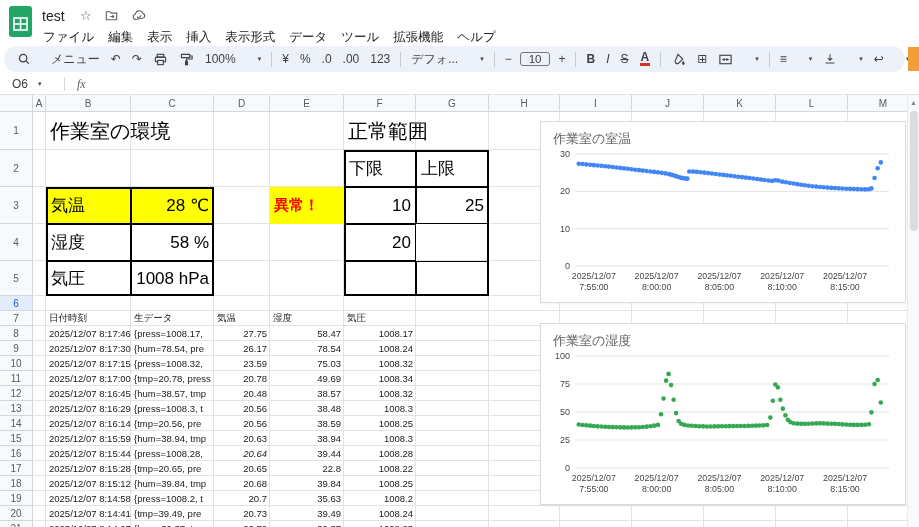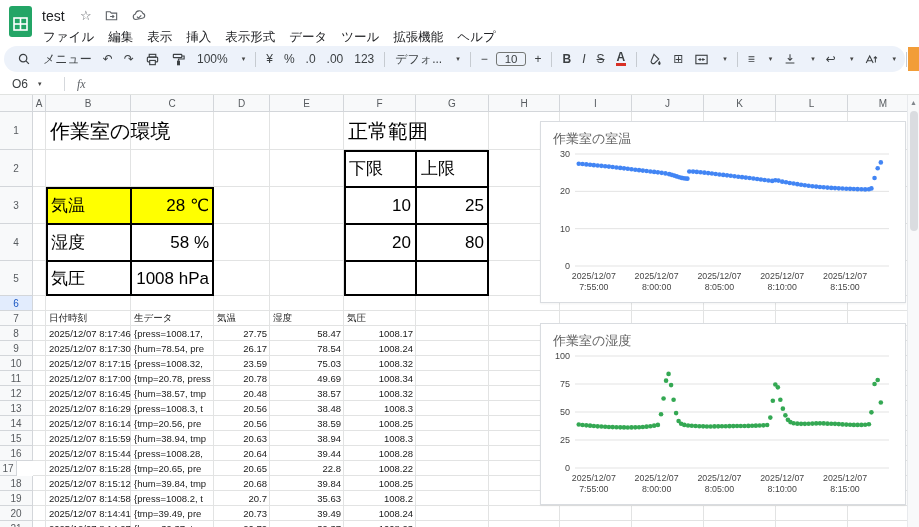--- a/index.html
+++ b/index.html
@@ -14,21 +14,21 @@
   .doc-title{position:absolute;left:42px;top:8px;font-size:14px;color:#202124}
   .title-icons{position:absolute;left:80px;top:8px;display:flex;gap:12px;align-items:center;color:#5f6368;font-size:13px}
 
   
   .menubar{position:absolute;left:36px;top:27px;display:flex;font-size:12.5px;color:#202124}
   .mitem{padding:2px 7px;border-radius:4px;cursor:default}
 
   
   .toolbar{position:absolute;left:4px;top:46px;width:901px;height:26px;background:#edf2fa;border-radius:18px;
            display:flex;align-items:center;padding:0 8px;color:#3c4043;font-size:12px;white-space:nowrap;gap:1px}
-  .tbtn{display:inline-flex;align-items:center;justify-content:center;padding:2px 5px;border-radius:4px;gap:12px;color:#3c4043}
+  .tbtn{display:inline-flex;align-items:center;justify-content:center;padding:2px 5px;border-radius:4px;gap:20px;color:#3c4043}
   .tsep{width:1px;height:15px;background:#c6cbd1;margin:0 4px;flex:none}
   .caret{font-size:7px;color:#444;margin-left:2px}
   .fontsize-box{border:1px solid #747775;border-radius:3px;padding:0 8px;font-size:11.5px;margin:0 2px}
   .b{font-weight:bold}.i{font-style:italic}.s{text-decoration:line-through}
   .textcolor{border-bottom:3px solid #d93025;line-height:11px;font-weight:bold;padding:0 1px}
   .side-accent{position:absolute;right:0;top:47px;width:11px;height:24px;background:#f29d38;z-index:9}
 
   
   .formulabar{position:absolute;left:0;top:74px;width:919px;height:21px;border-bottom:1px solid #e1e3e1;
               display:flex;align-items:center;font-size:12px;color:#3c4043;background:#fff}
@@ -250,21 +250,21 @@
     <div class="hdr" style="left: 0px; top: 216px; width: 33px; height: 15px;">7</div>
     <div class="hdr" style="left: 0px; top: 231px; width: 33px; height: 15px;">8</div>
     <div class="hdr" style="left: 0px; top: 246px; width: 33px; height: 15px;">9</div>
     <div class="hdr" style="left: 0px; top: 261px; width: 33px; height: 15px;">10</div>
     <div class="hdr" style="left: 0px; top: 276px; width: 33px; height: 15px;">11</div>
     <div class="hdr" style="left: 0px; top: 291px; width: 33px; height: 15px;">12</div>
     <div class="hdr" style="left: 0px; top: 306px; width: 33px; height: 15px;">13</div>
     <div class="hdr" style="left: 0px; top: 321px; width: 33px; height: 15px;">14</div>
     <div class="hdr" style="left: 0px; top: 336px; width: 33px; height: 15px;">15</div>
     <div class="hdr" style="left: 0px; top: 351px; width: 33px; height: 15px;">16</div>
-    <div class="hdr" style="left: 0px; top: 366px; width: 17px; height: 15px;">17</div>
+    <div class="hdr" style="left: 0px; top: 366px; width: 33px; height: 15px;">17</div>
     <div class="hdr" style="left: 0px; top: 381px; width: 33px; height: 15px;">18</div>
     <div class="hdr" style="left: 0px; top: 396px; width: 33px; height: 15px;">19</div>
     <div class="hdr" style="left: 0px; top: 411px; width: 33px; height: 15px;">20</div>
     <div class="hdr" style="left: 0px; top: 426px; width: 33px; height: 15px;">21</div>
     <div class="gridcell" style="left: 33px; top: 17px; width: 13px; height: 38px;"></div>
     <div class="gridcell" style="left: 46px; top: 17px; width: 85px; height: 38px;"></div>
     <div class="gridcell" style="left: 131px; top: 17px; width: 83px; height: 38px;"></div>
     <div class="gridcell" style="left: 214px; top: 17px; width: 56px; height: 38px;"></div>
     <div class="gridcell" style="left: 270px; top: 17px; width: 74px; height: 38px;"></div>
     <div class="gridcell" style="left: 344px; top: 17px; width: 72px; height: 38px;"></div>
@@ -534,26 +534,26 @@
     <div class="gridcell" style="left: 632px; top: 426px; width: 72px; height: 15px;"></div>
     <div class="gridcell" style="left: 704px; top: 426px; width: 72px; height: 15px;"></div>
     <div class="gridcell" style="left: 776px; top: 426px; width: 72px; height: 15px;"></div>
     <div class="gridcell" style="left: 848px; top: 426px; width: 71px; height: 15px;"></div>
     <div class="cellc title-cell" style="left: 344px; top: 17px; width: auto; height: 38px;">正常範囲</div>
     <div class="cellc title-cell" style="left: 46px; top: 17px; width: auto; height: 38px;">作業室の環境</div>
     <div class="cellc med bordered" style="left: 344px; top: 55px; width: 72px; height: 37px;">下限</div>
     <div class="cellc med bordered" style="left: 416px; top: 55px; width: 73px; height: 37px;">上限</div>
     <div class="cellc med bordered yellow" style="left: 46px; top: 92px; width: 85px; height: 37px;">気温</div>
     <div class="cellc med bordered yellow right" style="left: 131px; top: 92px; width: 83px; height: 37px;">28 ℃</div>
+    <div class="cellc alert yellow" style="left: 270px; top: 92px; width: 74px; height: 37px;">異常！</div>
     <div class="cellc med bordered right" style="left: 344px; top: 92px; width: 72px; height: 37px;">10</div>
     <div class="cellc med bordered right" style="left: 416px; top: 92px; width: 73px; height: 37px;">25</div>
     <div class="cellc med bordered" style="left: 46px; top: 129px; width: 85px; height: 37px;">湿度</div>
     <div class="cellc med bordered right" style="left: 131px; top: 129px; width: 83px; height: 37px;">58 %</div>
     <div class="cellc med bordered right" style="left: 344px; top: 129px; width: 72px; height: 37px;">20</div>
-    <div class="cellc med bordered right" style="left: 416px; top: 129px; width: 73px; height: 37px;">80</div>
     <div class="cellc med bordered" style="left: 46px; top: 166px; width: 85px; height: 35px;">気圧</div>
     <div class="cellc med bordered right" style="left: 131px; top: 166px; width: 83px; height: 35px;">1008 hPa</div>
     <div class="cellc bordered" style="left: 344px; top: 166px; width: 72px; height: 35px;"></div>
     <div class="cellc bordered" style="left: 416px; top: 166px; width: 73px; height: 35px;"></div>
     <div class="outline" style="left: 46px; top: 92px; width: 168px; height: 109px;"></div>
     <div class="outline" style="left: 344px; top: 55px; width: 145px; height: 146px;"></div>
     <div class="logcell" style="left: 46px; top: 216px; width: 85px; height: 15px;">日付時刻</div>
     <div class="logcell" style="left: 131px; top: 216px; width: 83px; height: 15px;">生データ</div>
     <div class="logcell" style="left: 214px; top: 216px; width: 56px; height: 15px;">気温</div>
     <div class="logcell" style="left: 270px; top: 216px; width: 74px; height: 15px;">湿度</div>
@@ -593,21 +593,21 @@
     <div class="logcell lognum" style="left: 214px; top: 321px; width: 56px; height: 15px;">20.56</div>
     <div class="logcell lognum" style="left: 270px; top: 321px; width: 74px; height: 15px;">38.59</div>
     <div class="logcell lognum" style="left: 344px; top: 321px; width: 72px; height: 15px;">1008.25</div>
     <div class="logcell" style="left: 46px; top: 336px; width: 85px; height: 15px;">2025/12/07 8:15:59</div>
     <div class="logcell" style="left: 131px; top: 336px; width: 83px; height: 15px;">{hum=38.94, tmp</div>
     <div class="logcell lognum" style="left: 214px; top: 336px; width: 56px; height: 15px;">20.63</div>
     <div class="logcell lognum" style="left: 270px; top: 336px; width: 74px; height: 15px;">38.94</div>
     <div class="logcell lognum" style="left: 344px; top: 336px; width: 72px; height: 15px;">1008.3</div>
     <div class="logcell" style="left: 46px; top: 351px; width: 85px; height: 15px;">2025/12/07 8:15:44</div>
     <div class="logcell" style="left: 131px; top: 351px; width: 83px; height: 15px;">{press=1008.28,</div>
-    <div class="logcell lognum" style="left: 214px; top: 351px; width: 56px; height: 15px;">20.64</div>
+    <div class="logcell lognum" style="left: 214px; top: 351px; width: 56px; height: 15px; font-style: italic;">20.64</div>
     <div class="logcell lognum" style="left: 270px; top: 351px; width: 74px; height: 15px;">39.44</div>
     <div class="logcell lognum" style="left: 344px; top: 351px; width: 72px; height: 15px;">1008.28</div>
     <div class="logcell" style="left: 46px; top: 366px; width: 85px; height: 15px;">2025/12/07 8:15:28</div>
     <div class="logcell" style="left: 131px; top: 366px; width: 83px; height: 15px;">{tmp=20.65, pre</div>
     <div class="logcell lognum" style="left: 214px; top: 366px; width: 56px; height: 15px;">20.65</div>
     <div class="logcell lognum" style="left: 270px; top: 366px; width: 74px; height: 15px;">22.8</div>
     <div class="logcell lognum" style="left: 344px; top: 366px; width: 72px; height: 15px;">1008.22</div>
     <div class="logcell" style="left: 46px; top: 381px; width: 85px; height: 15px;">2025/12/07 8:15:12</div>
     <div class="logcell" style="left: 131px; top: 381px; width: 83px; height: 15px;">{hum=39.84, tmp</div>
     <div class="logcell lognum" style="left: 214px; top: 381px; width: 56px; height: 15px;">20.68</div>

